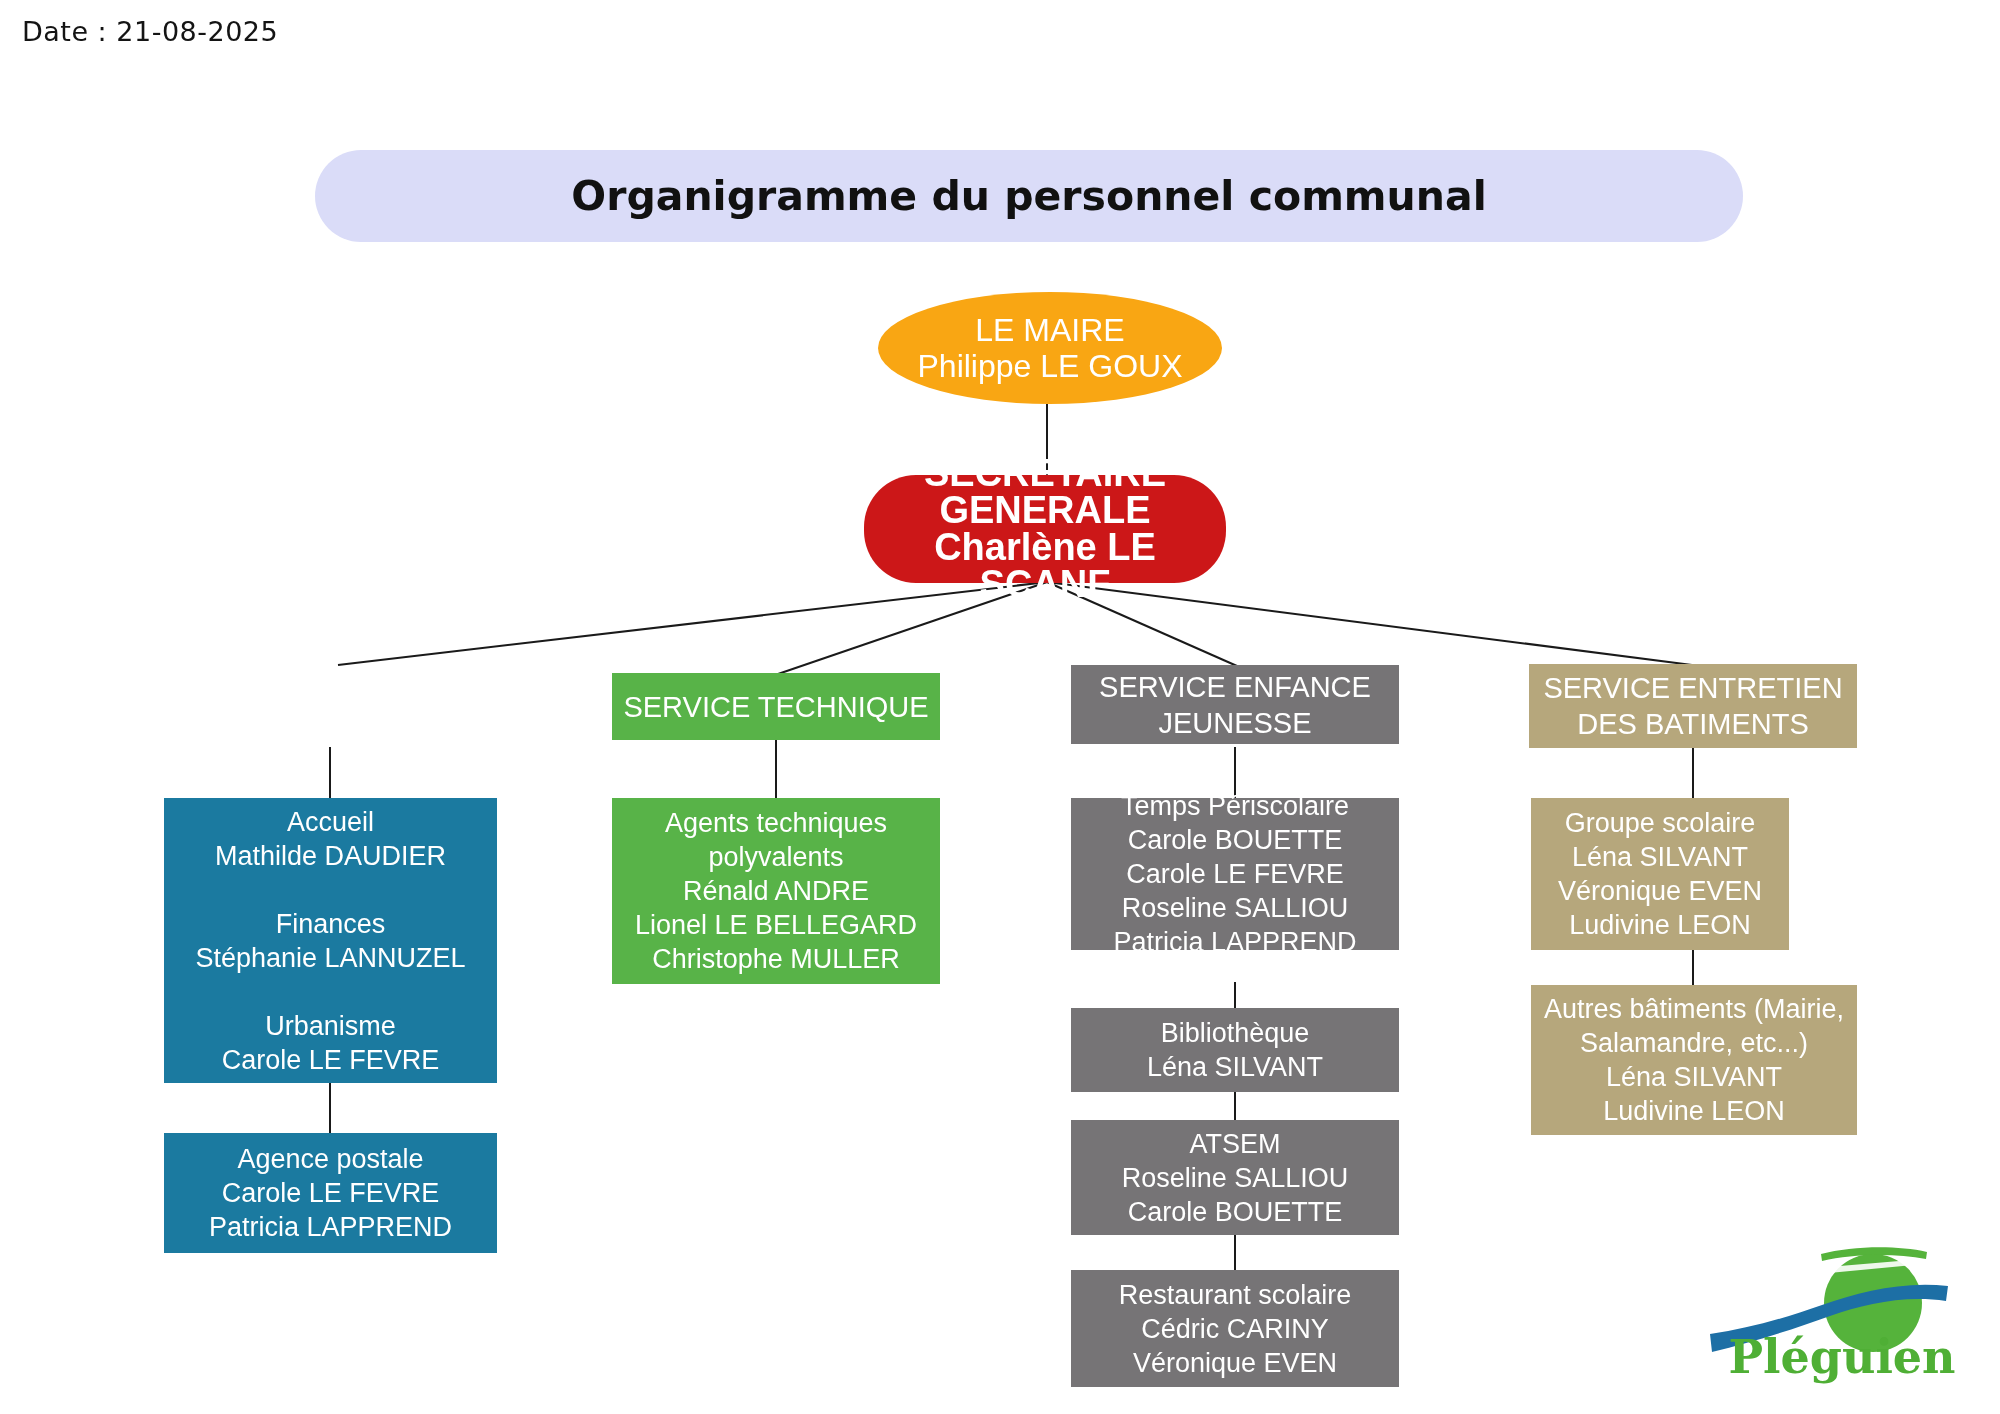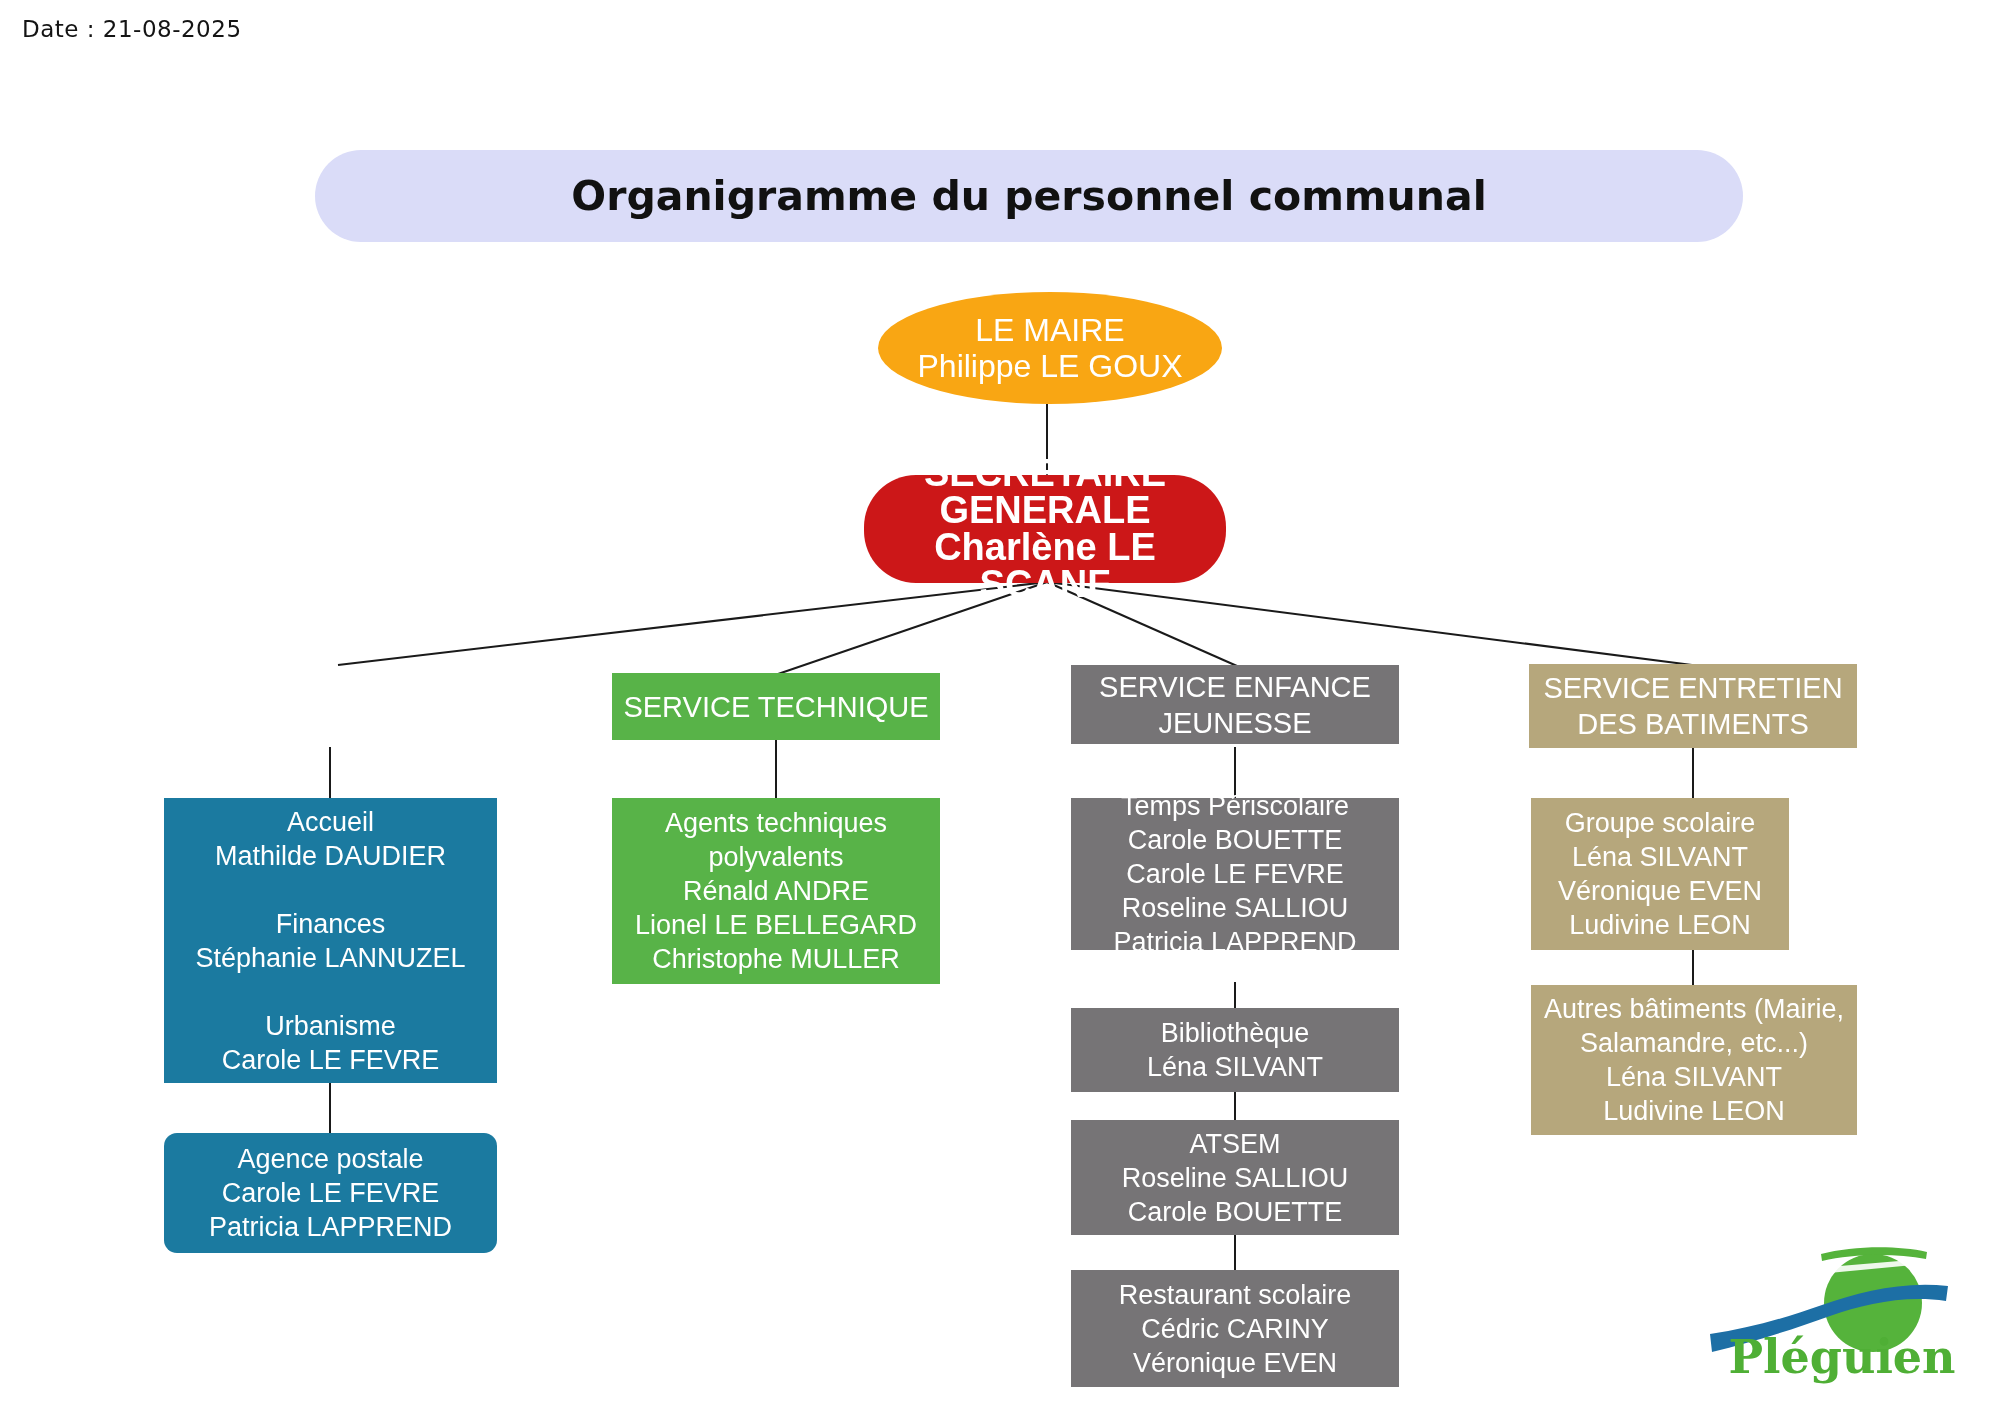--- a/index.html
+++ b/index.html
@@ -8,21 +8,21 @@
     width: 2000px;
     height: 1414px;
     background: #ffffff;
     overflow: hidden;
     font-family: "Liberation Sans", sans-serif;
   }
   .date {
     position: absolute;
     left: 22px; top: 16px;
     font-family: "DejaVu Sans", sans-serif;
-    font-size: 23px;
+    font-size: 27px;
     color: #141414;
     letter-spacing: 0.5px;
   }
   .banner {
     position: absolute;
     left: 315px; top: 150px;
     width: 1428px; height: 92px;
     border-radius: 46px;
     display: flex; align-items: center; justify-content: center;
   }
@@ -110,21 +110,21 @@
 Charlène LE SCANF</div>
 
   <div class="node" style="left: 164px; top: 798px; width: 333px; height: 285px; background-color: rgb(27, 122, 160);">Accueil
 Mathilde DAUDIER
 
 Finances
 Stéphanie LANNUZEL
 
 Urbanisme
 Carole LE FEVRE</div>
-  <div class="node" style="left: 164px; top: 1133px; width: 333px; height: 120px; background-color: rgb(27, 122, 160); border-radius: 13px;">Agence postale
+  <div class="node" style="left: 164px; top: 1133px; width: 333px; height: 120px; background-color: rgb(27, 122, 160);">Agence postale
 Carole LE FEVRE
 Patricia LAPPREND</div>
 
   <div class="node header" style="left: 612px; top: 673px; width: 328px; height: 67px; background-color: rgb(88, 179, 72);">SERVICE TECHNIQUE</div>
   <div class="node" style="left: 612px; top: 798px; width: 328px; height: 186px; background-color: rgb(88, 179, 72);">Agents techniques
 polyvalents
 Rénald ANDRE
 Lionel LE BELLEGARD
 Christophe MULLER</div>
 

